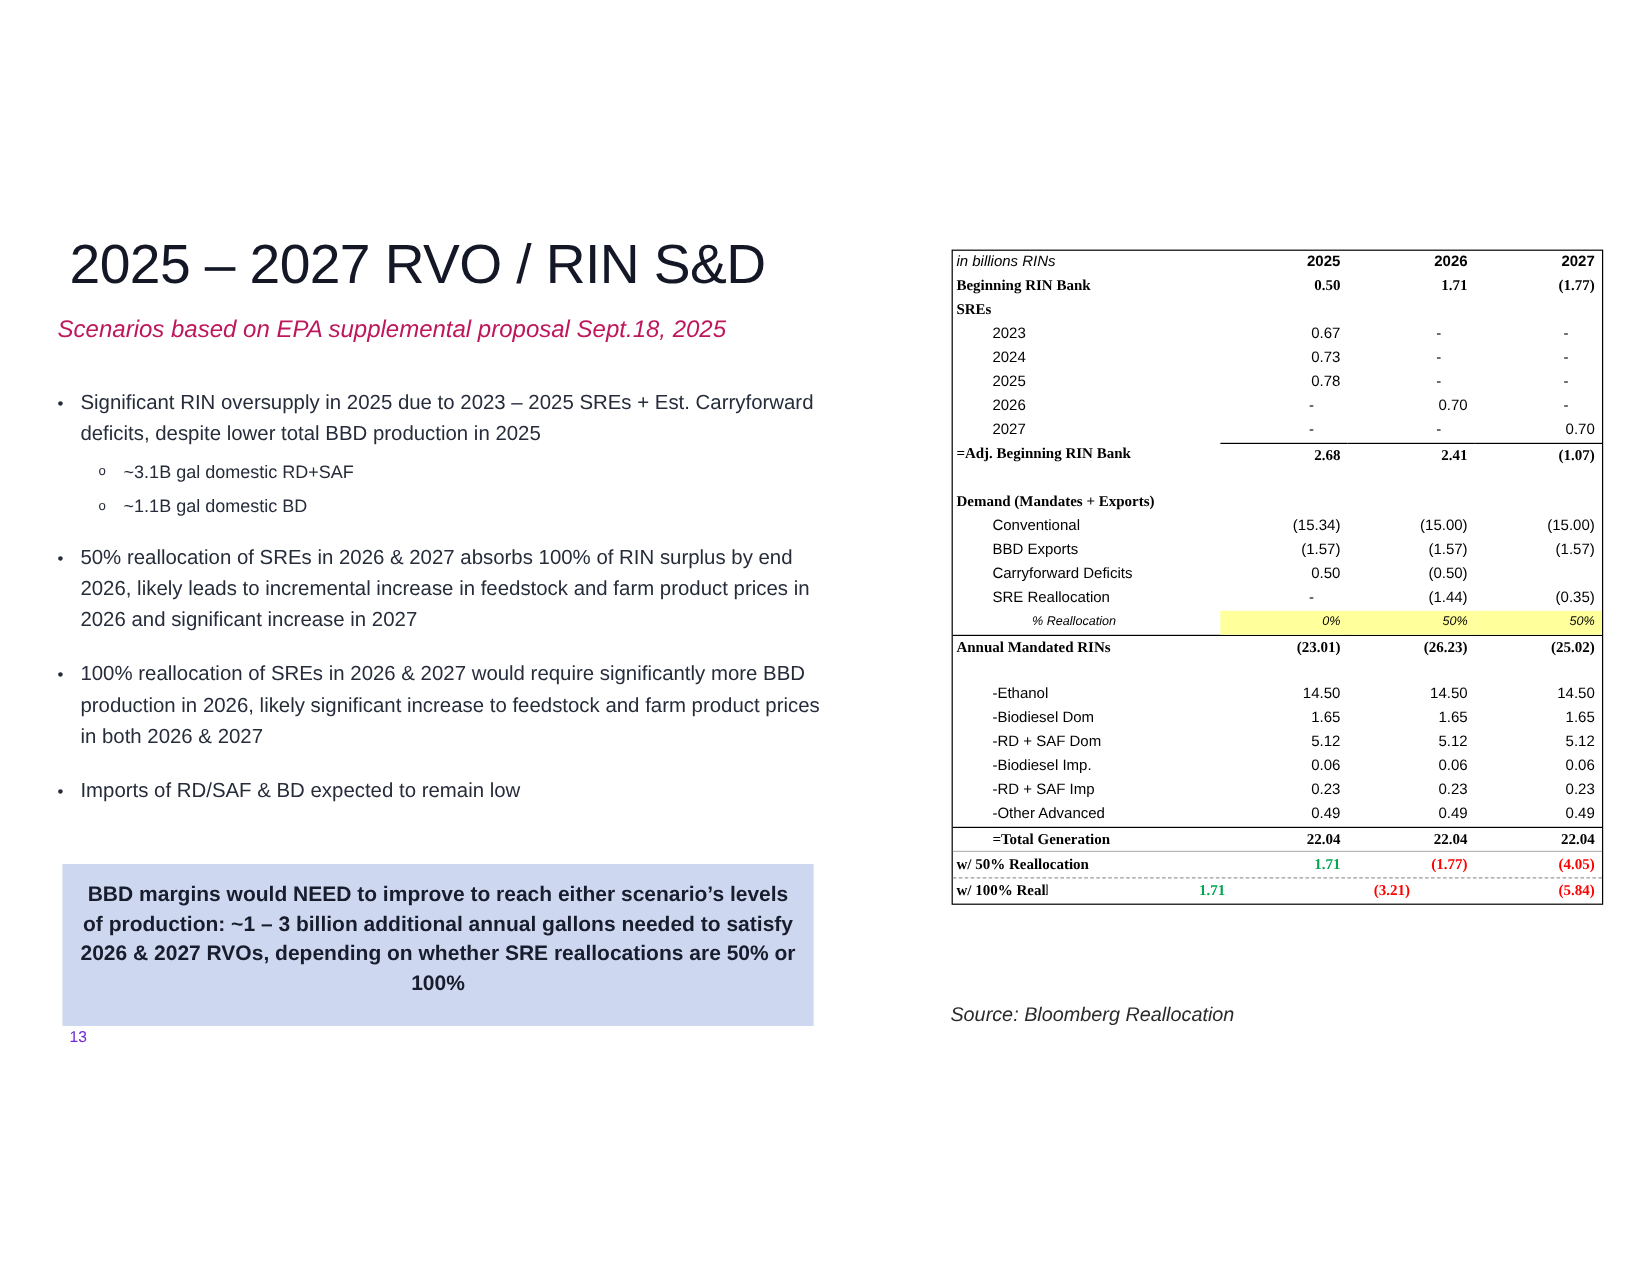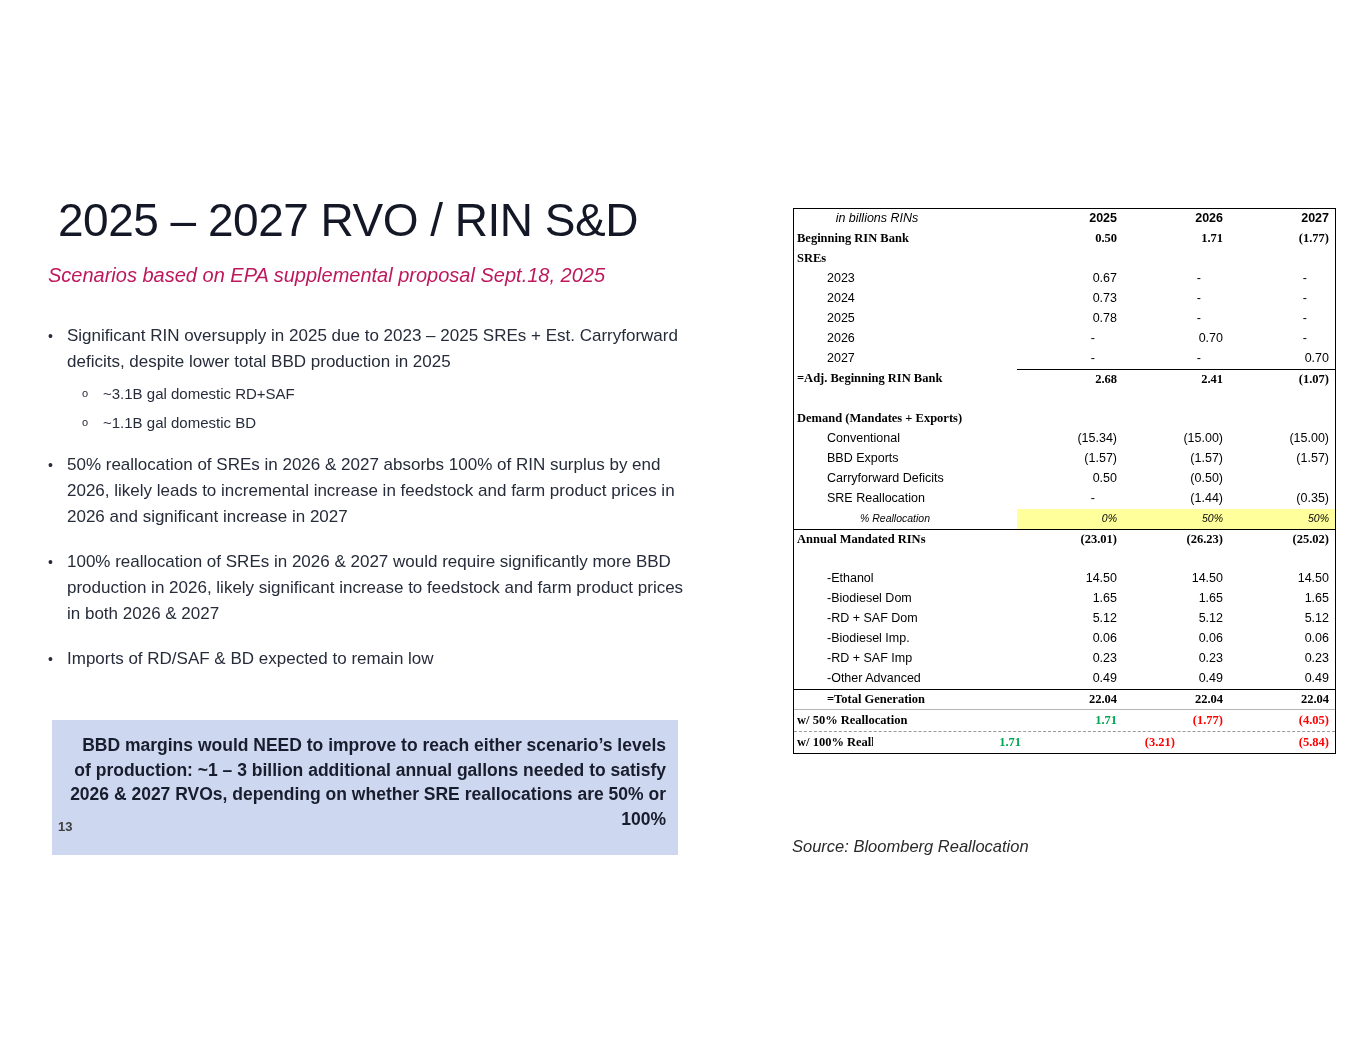--- a/index.html
+++ b/index.html
@@ -16,44 +16,44 @@
   .bullets { position:absolute; left:48px; top:323px; width:636px; color:#262c3a; font-size:17px; }
   .b-group { margin-bottom:19px; }
   .b-item { display:flex; }
   .b-dot { width:19px; flex:none; font-size:14px; line-height:26px; }
   .b-text { line-height:26px; }
   .s-item { display:flex; margin:8px 0 0 34px; font-size:15px; }
   .s-dot { width:21px; flex:none; font-size:11px; line-height:21px; }
   .s-text { line-height:21px; }
 
   .callout { position:absolute; left:52px; top:720px; width:626px; height:135px;
-             background:#cdd7ef; text-align:right; font-weight:bold; font-size:17.5px;
+             background:#cdd7ef; text-align:center; font-weight:bold; font-size:17.5px;
              line-height:24.5px; color:#181d2e; padding:13px 12px 0; }
-  .pagenum { position:absolute; left:58px; top:819px; font-size:13px; color:#404040;font-weight:bold; }
+  .pagenum { position:absolute; left:58px; top:856px; font-size:13px; color:#6d28d9; }
 
   
   .rtable { position:absolute; left:793px; top:208px; width:543px; border:1.5px solid #000;
             font-size:12.5px; color:#000; background:#fff; }
   .trow { display:flex; height:20px; line-height:19px; }
   .trow.tall { height:22px; line-height:21px; }
   .tlabel { flex:1; padding-left:3px; white-space:nowrap; overflow:hidden; }
   .tval { width:106px; flex:none; text-align:right; padding-right:6px; white-space:nowrap; }
   .ind { padding-left:33px; }
   .b { font-weight:bold;font-family:Liberation Serif, serif; }
   .dash { padding-right:28px; }
   .hl { background:#ffff9c; }
   .green { color:#00a651; }
   .red { color:#ff0000; }
   .bt-full { border-top:1px solid #000; }
   .bt-thin { border-top:1px solid #b5b5b5; }
   .bt-dash { border-top:1px dashed #9a9a9a;gap:48px; }
   .bt-cell { border-top:1px solid #000; }
   .pctlab { font-style:italic; font-size:10.5px; padding-left:66px; }
   .pctval { font-style:italic; font-size:10.5px; }
-  .thead .tlabel { text-align:center; font-style:italic; padding-right:60px; }
+  .thead .tlabel { text-align:left; font-style:italic; padding-right:60px; }
   .thead .tval { font-weight:bold; }
 
   .source { position:absolute; left:792px; top:837px; font-style:italic; font-size:16.5px; color:#2a2a2a; }
 </style>
 </head>
 <body>
 
 <div class="slide">
 
   <h1 class="title">2025 – 2027 RVO / RIN S&amp;D</h1>

